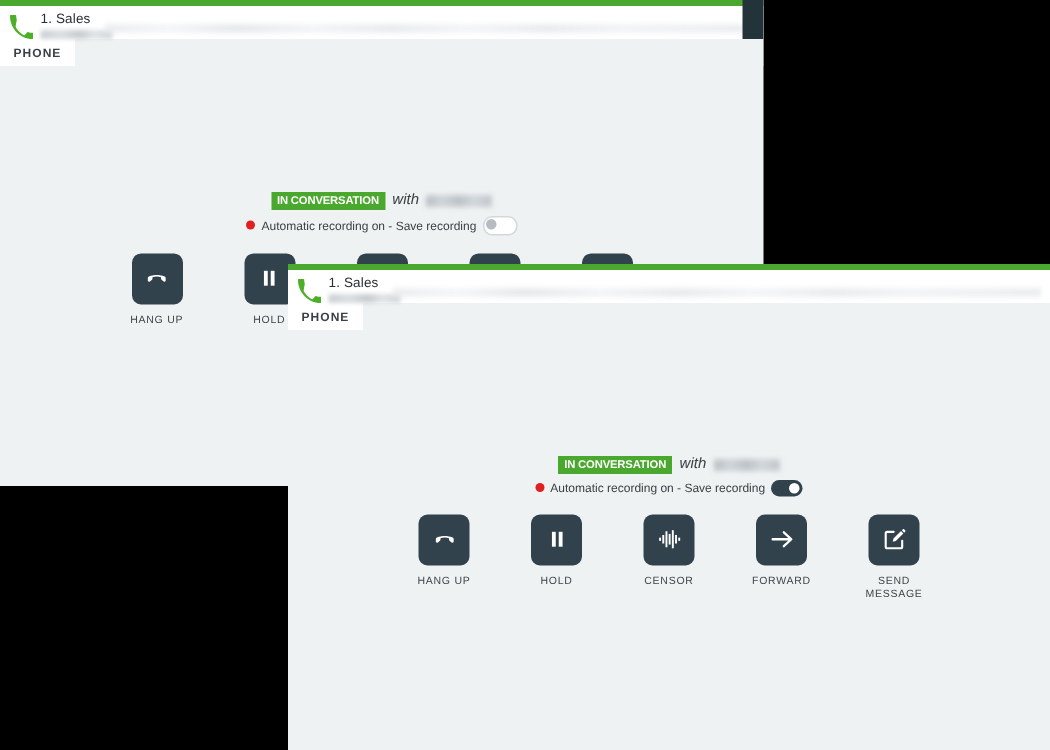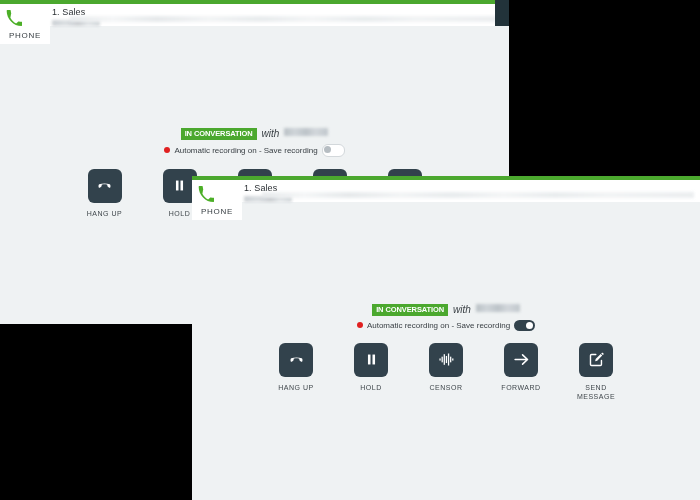--- a/index.html
+++ b/index.html
@@ -35,21 +35,20 @@
   .phone-glyph{
     width:16px;height:16px;
     flex:0 0 16px;
     margin-top:3px;
     margin-right:5px;
   }
   .title-texts{
     display:flex;flex-direction:column;
     line-height:1;
     padding-top:1px;
-    margin-left:25px;
   }
   .win-title{
     font-size:9px;
     color:#2a2f33;
     letter-spacing:.1px;
     white-space:nowrap;
   }
   .win-subtitle{
     margin-top:3px;
     width:48px;height:6px;
@@ -75,36 +74,37 @@
   .tabstrip{
     height:18px;
     display:flex;
     align-items:stretch;
     background:#eff2f3;
   }
   .tab{
     background:#ffffff;
     color:#3a4045;
     font-size:8px;
-    font-weight:normal;
+    font-weight:bold;
     letter-spacing:.7px;
     display:flex;align-items:center;
     padding:0 9px;
   }
 
   
   .call-area{
     position:absolute;
     left:0;right:0;
     display:flex;
     flex-direction:column;
     align-items:center;
   }
   .status-line{
     display:flex;
+    align-items:center;
     gap:5px;
     margin-bottom:4px;
   }
   .badge{
     background:#4ba82e;
     color:#ffffff;
     font-size:7.5px;
     font-weight:bold;
     letter-spacing:-.1px;
     padding:2px 4px 2px 4px;

